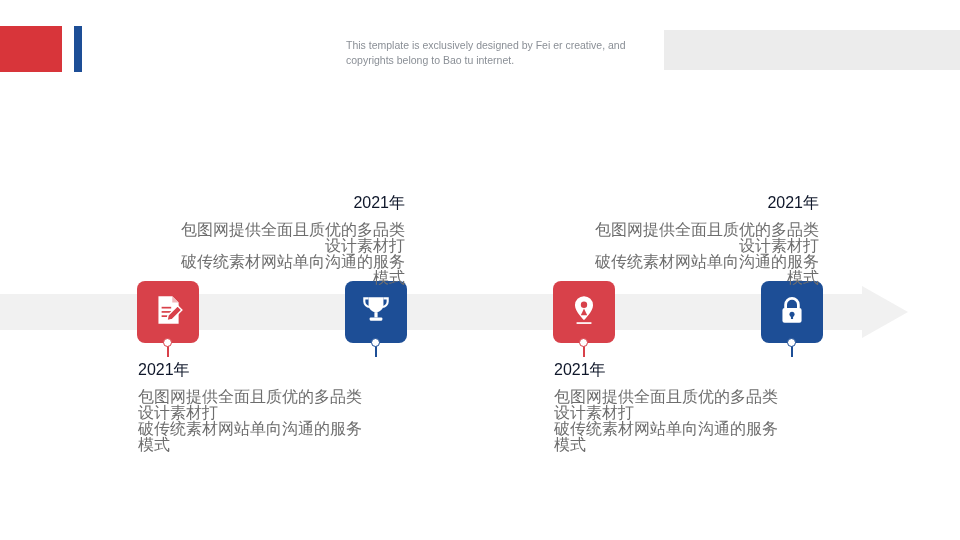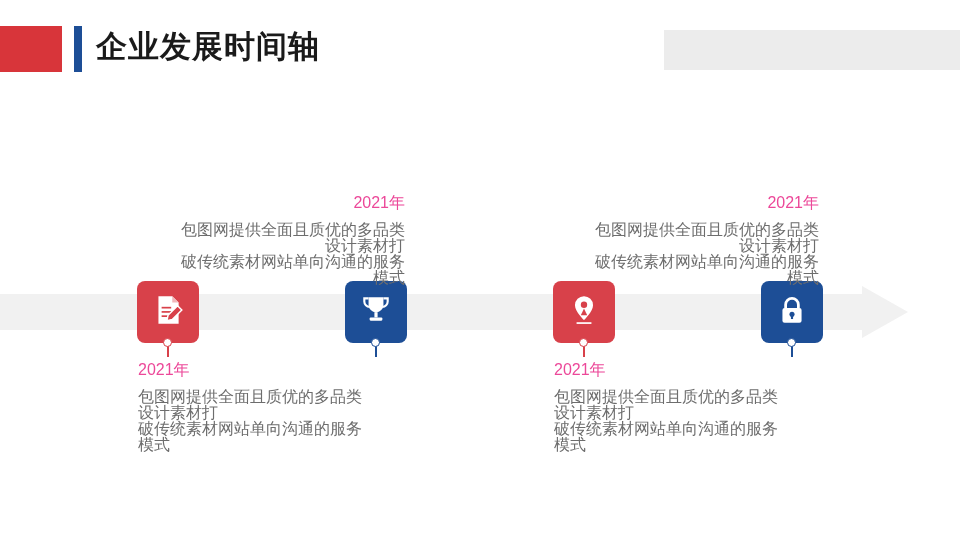--- a/index.html
+++ b/index.html
@@ -126,38 +126,38 @@
   .node-stem.blue { background: #1d4e96; }
   .node-dot.blue  { border-color: #1d4e96; }
 
   
   .tblock {
     position: absolute;
     width: 230px;
   }
   .tblock .year {
     font-size: 16px;
-    color: #ec4899;
+    color: #0f172a;
     margin-bottom: 8px;
   }
   .tblock .desc {
     font-size: 16px;
     color: #6d6d6d;
     line-height: 16px;
   }
   .tblock.right { text-align: right; }
   .tblock.left  { text-align: left; }
 </style>
 </head>
 <body>
 
 <div class="header">
   <div class="hdr-red"></div>
   <div class="hdr-blue"></div>
-  <div class="hdr-title">企业发展时间轴</div>
+  <div class="hdr-sub">This template is exclusively designed by Fei er creative, and copyrights belong to Bao tu internet.</div>
   <div class="hdr-grey"></div>
 </div>
 
 <div class="timeline">
   <div class="tl-bar"></div>
   <div class="tl-arrow"></div>
 </div>
 
 <div class="node red" style="left:137px;">
   <span>

